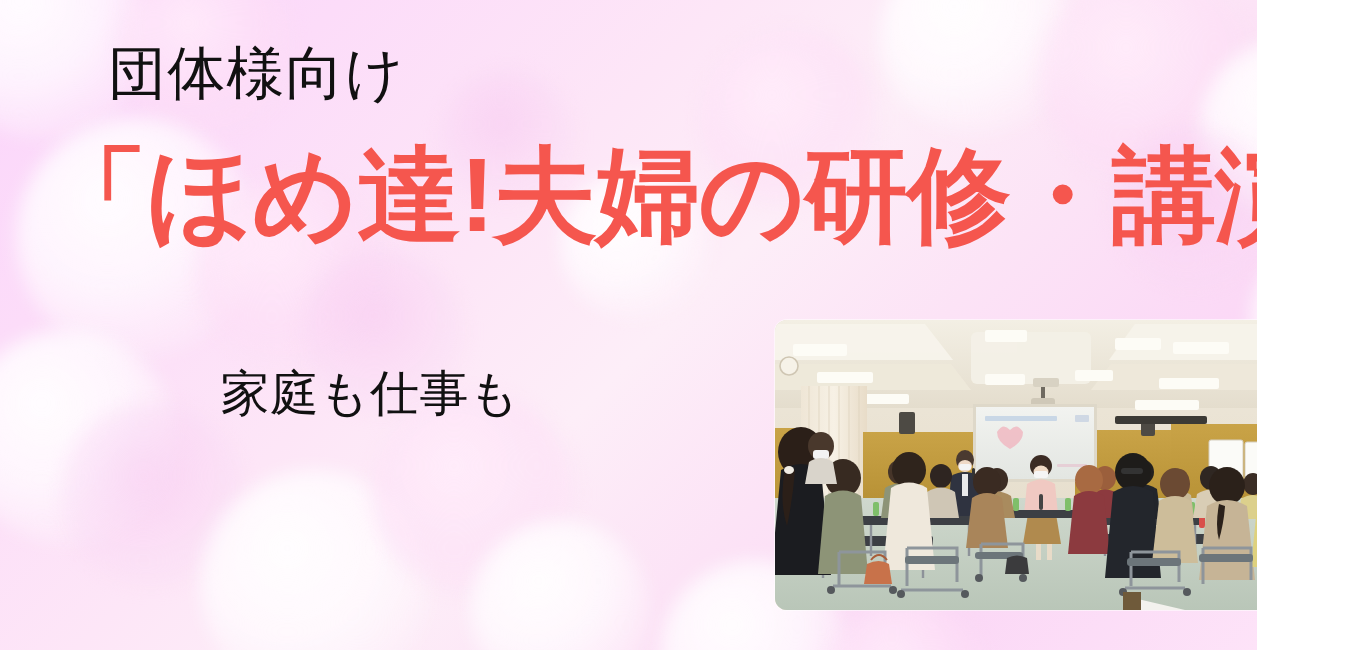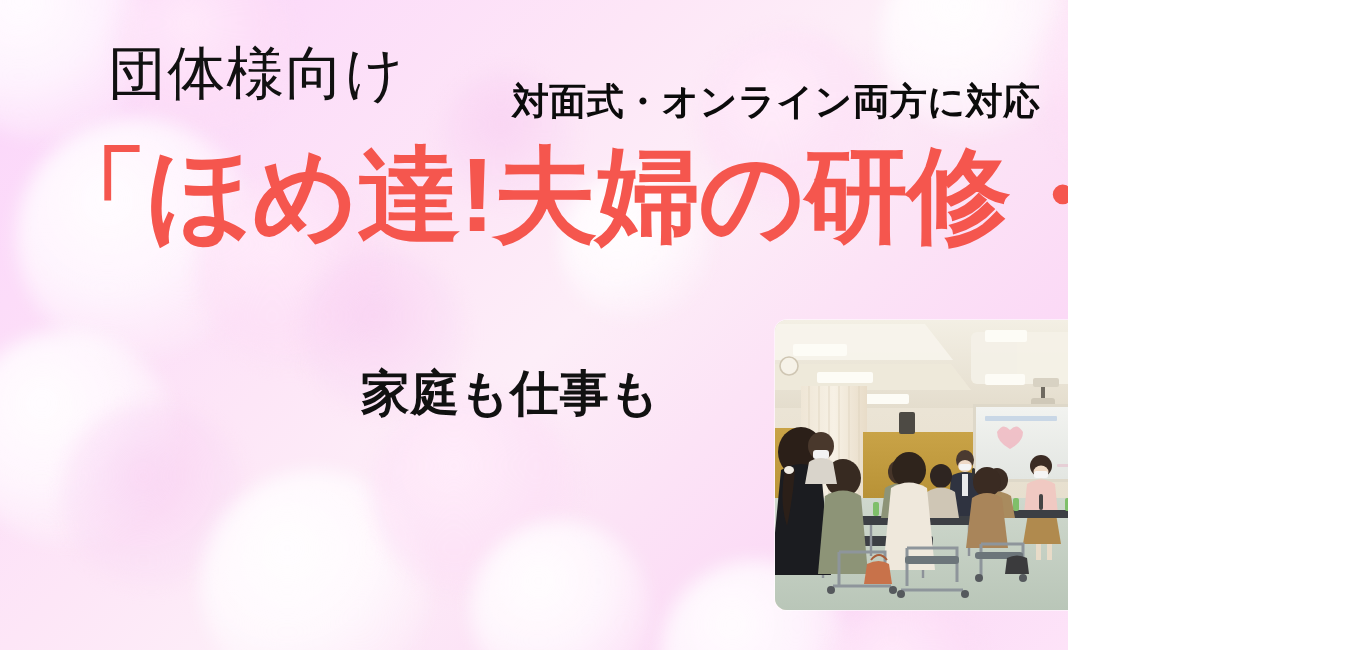--- a/index.html
+++ b/index.html
@@ -6,21 +6,21 @@
     margin: 0;
     padding: 0;
     background: #ffffff;
   }
   body {
     font-family: "Liberation Sans", "DejaVu Sans", sans-serif;
   }
 
   .banner {
     position: relative;
-    width: 1068px;
+    width: 1257px;
     height: 650px;
     overflow: hidden;
     background: linear-gradient(135deg,
         #fbd6fb 0%,
         #fcdcf9 18%,
         #fde6f7 38%,
         #fdeef8 52%,
         #fce3f6 66%,
         #fbd8f6 82%,
         #fde3f8 100%);
@@ -91,26 +91,26 @@
     color: #f5564e;
     font-weight: 700;
     white-space: nowrap;
   }
 
   .lede {
     position: absolute;
     left: 80px;
     top: 362px;
     width: 580px;
-    text-align: right;
+    text-align: center;
     font-size: 49px;
     line-height: 1.30;
     letter-spacing: 0.01em;
     color: #111111;
-    font-weight: 700;
+    font-weight: 400;
   }
   .lede .ln { display: block; white-space: nowrap; }
   .lede .ln2 { margin-top: 6px; }
 
   
   .photo {
     position: absolute;
     left: 775px;
     top: 320px;
     width: 510px;
@@ -146,21 +146,20 @@
     <div class="bk deep" style="left:1112px; top:128px; width:160px; height:160px;"></div>
     <div class="bk" style="left:1250px; top:230px;  width:190px; height:190px;"></div>
     <div class="bk pinkish" style="left:1238px; top:430px; width:175px; height:175px;"></div>
     <div class="bk" style="left:660px;  top:560px;  width:190px; height:190px;"></div>
     <div class="bk pinkish" style="left:828px; top:600px; width:160px; height:160px;"></div>
     <div class="bk deep" style="left:440px; top:70px;  width:135px; height:135px;"></div>
   </div>
 
   <div class="kicker">団体様向け</div>
 
-  <div class="subhead">対面式・オンライン両方に対応</div>
 
   <div class="headline">「ほめ達!夫婦の研修・講演」</div>
 
   <div class="lede">
     <span class="ln ln1">家庭も仕事も</span>
   </div>
 
   <div class="photo">
     <svg viewBox="0 0 510 290" preserveAspectRatio="xMidYMid slice">
       <defs>

